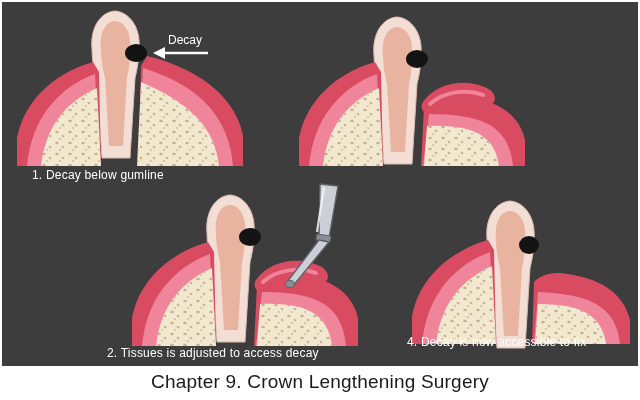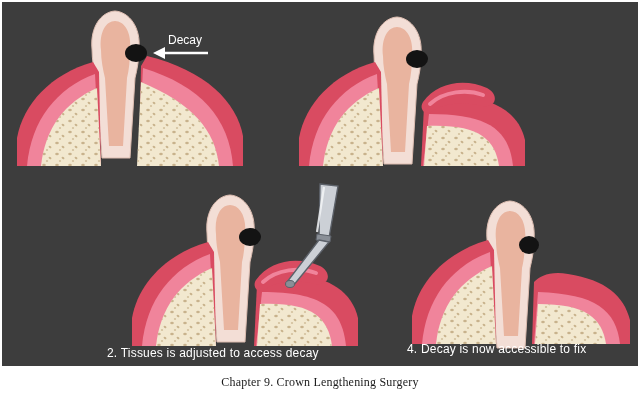--- a/index.html
+++ b/index.html
@@ -20,23 +20,22 @@
     letter-spacing:.2px;
     white-space:nowrap;
   }
   .footer{
     position:absolute;left:0;right:0;bottom:0;height:32px;
     background:var(--c-border,#ffffff);
     display:flex;align-items:center;justify-content:center;
   }
   .footer span{
     color:var(--c-footer-text,#1a1a1a);
-    font-size:12px;
+    font-size:19px;
     letter-spacing:.2px;
-    font-family:Liberation Serif, serif;
   }
   
   .enamel{fill:var(--c-tooth-enamel,#f3ded6);stroke:#dcbcb0;stroke-width:1;}
   .dentin{fill:var(--c-tooth-dentin,#e9b49f);}
   .gum-o{fill:var(--c-gum-outer,#d94b61);}
   .gum-i{fill:var(--c-gum-inner,#f0849b);}
   .bone{fill:var(--c-bone,#f2e8cf);}
   .speck-dot{fill:var(--c-bone-speckle,#c8b28c);}
   .decay{fill:var(--c-decay,#131313);}
   .annot-text{fill:#ffffff;font-family:"Liberation Sans",sans-serif;font-size:12px;}
@@ -147,20 +146,21 @@
       </g>
     <g>
       <path class="gum-o" d="M220,146 L220,122 C214,98 196,82 158,76 C140,73 130,78 124,84 L122,146 Z"></path>
       <path class="gum-i" d="M210,146 C206,112 186,96 128,94 L124,146 Z"></path>
       <path class="bone" d="M196,146 C192,120 176,106 128,106 L125,146 Z"></path>
       <path fill="url(#speck)" d="M196,146 C192,120 176,106 128,106 L125,146 Z"></path>
     </g>
     <ellipse class="decay" cx="119" cy="47" rx="10" ry="9"></ellipse>
   </svg>
 
+  <div class="cap" style="left:30px;top:166px">1. Decay below gumline</div>
   <div class="cap" style="left:105px;top:344px">2. Tissues is adjusted to access decay</div>
-  <div class="cap" style="left:405px;top:340px">4. Decay is now accessible to fix</div>
+  <div class="cap" style="left:405px;top:333px">4. Decay is now accessible to fix</div>
 
   <div class="footer">
     <span>Chapter 9. Crown Lengthening Surgery</span>
   </div>
 
 </div>
 
 </body></html>

